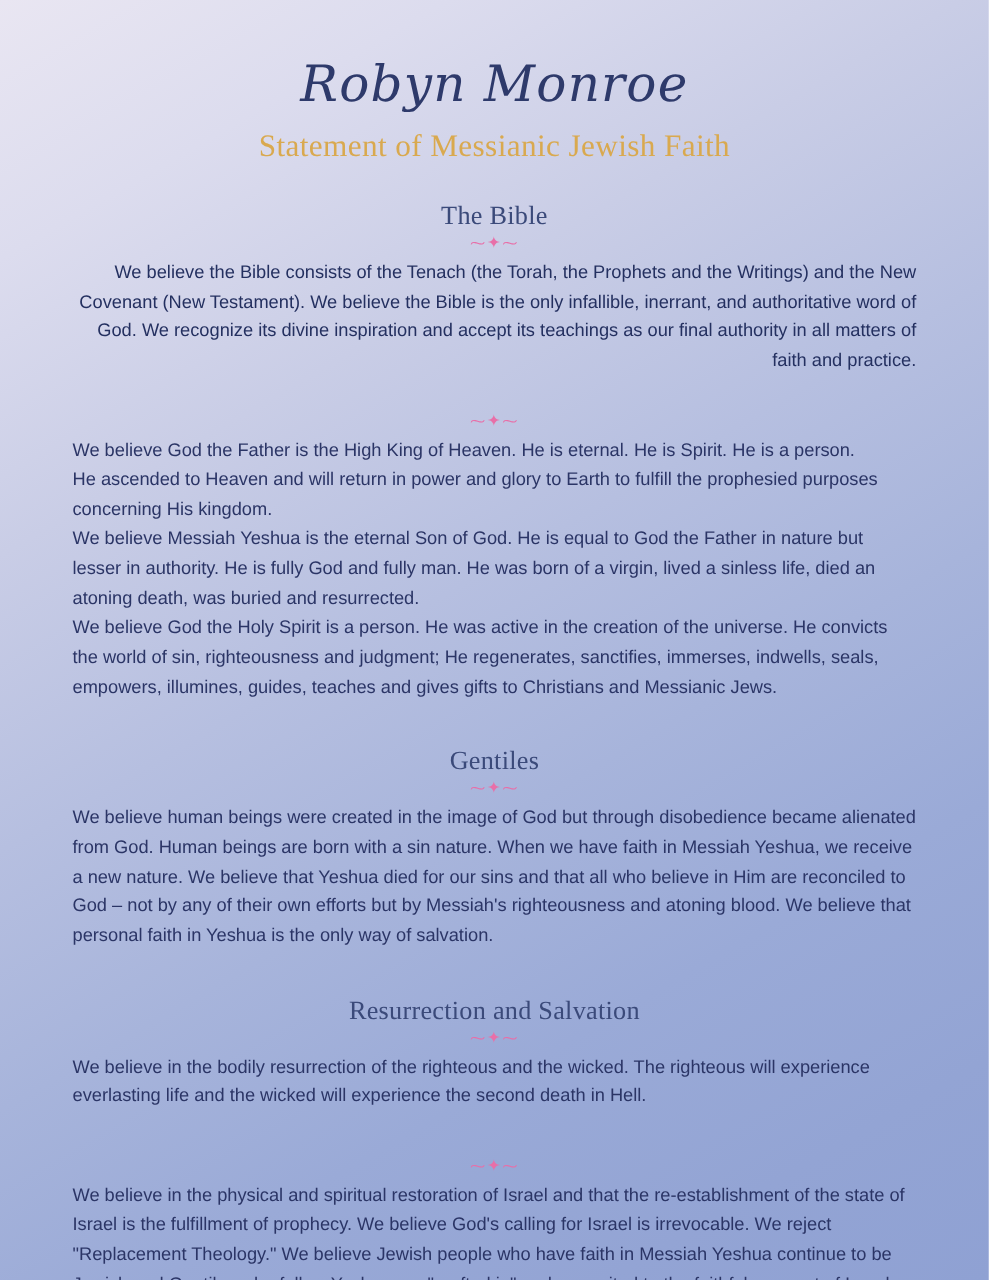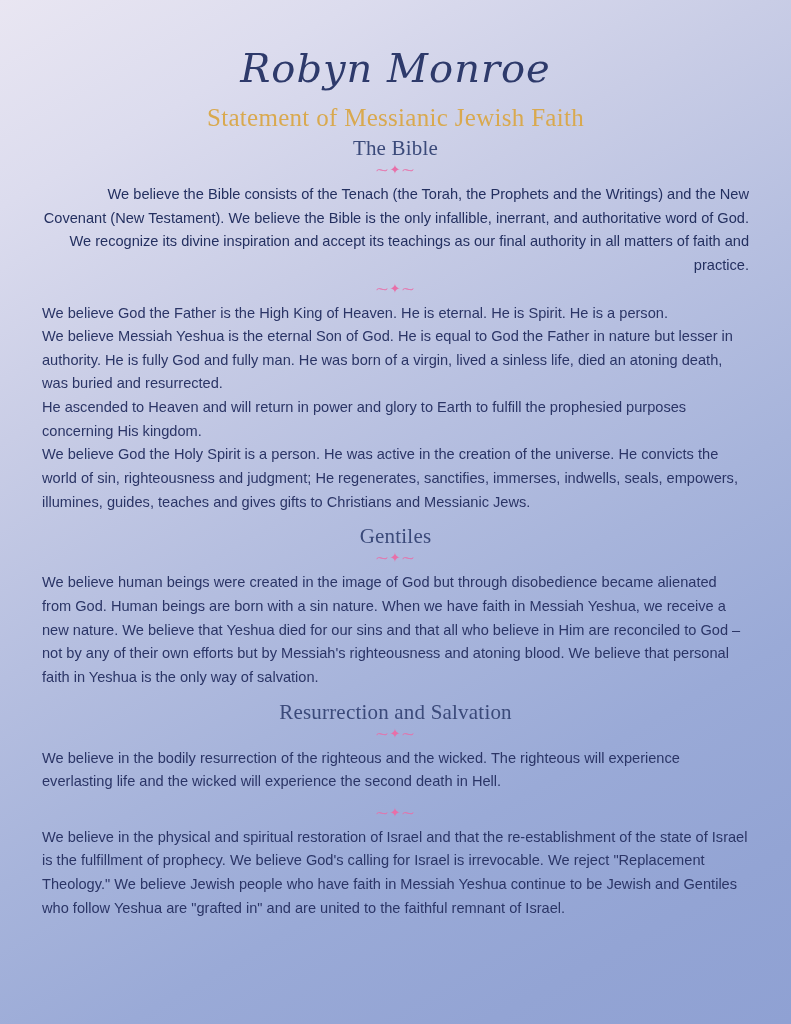--- a/index.html
+++ b/index.html
@@ -20,42 +20,42 @@
         #93a4d4 88%,
         #8fa1d3 100%);
     overflow: hidden;
     position: relative;
   }
   .page {
     position: relative;
     width: 791px;
     height: 1024px;
     box-sizing: border-box;
-    padding: 0 42px;
+    padding: 0 58px;
   }
   .doc-title {
     text-align: center;
     font-family: "DejaVu Serif", "Liberation Serif", serif;
     font-style: italic;
     font-size: 40px;
     color: #2e3a6b;
     letter-spacing: 1px;
     padding-top: 46px;
     line-height: 1.1;
   }
   .doc-subtitle {
     text-align: center;
     font-family: "Liberation Serif", "DejaVu Serif", serif;
     font-size: 25px;
     color: #d9a94f;
     margin-top: 14px;
     letter-spacing: 0.3px;
   }
   .section {
-    margin-top: 4px;
+    margin-top: 28px;
   }
   .section-heading {
     text-align: center;
     font-family: "Liberation Serif", "DejaVu Serif", serif;
     font-size: 21px;
     color: #3b4a7a;
     margin: 0;
     letter-spacing: 0.2px;
   }
   .divider-ornament {
@@ -90,22 +90,22 @@
 
   <div class="section section-bible">
     <div class="section-heading">The Bible</div>
     <div class="divider-ornament">⁓✦⁓</div>
     <p class="body-text">We believe the Bible consists of the Tenach (the Torah, the Prophets and the Writings) and the New Covenant (New Testament). We believe the Bible is the only infallible, inerrant, and authoritative word of God. We recognize its divine inspiration and accept its teachings as our final authority in all matters of faith and practice.</p>
   </div>
 
   <div class="section">
     <div class="divider-ornament">⁓✦⁓</div>
     <p class="body-text">We believe God the Father is the High King of Heaven. He is eternal. He is Spirit. He is a person.</p>
+    <p class="body-text">He ascended to Heaven and will return in power and glory to Earth to fulfill the prophesied purposes concerning His kingdom.</p>
     <p class="body-text">We believe Messiah Yeshua is the eternal Son of God. He is equal to God the Father in nature but lesser in authority. He is fully God and fully man. He was born of a virgin, lived a sinless life, died an atoning death, was buried and resurrected.</p>
-    <p class="body-text">He ascended to Heaven and will return in power and glory to Earth to fulfill the prophesied purposes concerning His kingdom.</p>
     <p class="body-text">We believe God the Holy Spirit is a person. He was active in the creation of the universe. He convicts the world of sin, righteousness and judgment; He regenerates, sanctifies, immerses, indwells, seals, empowers, illumines, guides, teaches and gives gifts to Christians and Messianic Jews.</p>
   </div>
 
   <div class="section">
     <div class="gap-sm"></div>
     <div class="section-heading">Gentiles</div>
     <div class="divider-ornament">⁓✦⁓</div>
     <p class="body-text">We believe human beings were created in the image of God but through disobedience became alienated from God. Human beings are born with a sin nature. When we have faith in Messiah Yeshua, we receive a new nature. We believe that Yeshua died for our sins and that all who believe in Him are reconciled to God – not by any of their own efforts but by Messiah's righteousness and atoning blood. We believe that personal faith in Yeshua is the only way of salvation.</p>
   </div>
 

